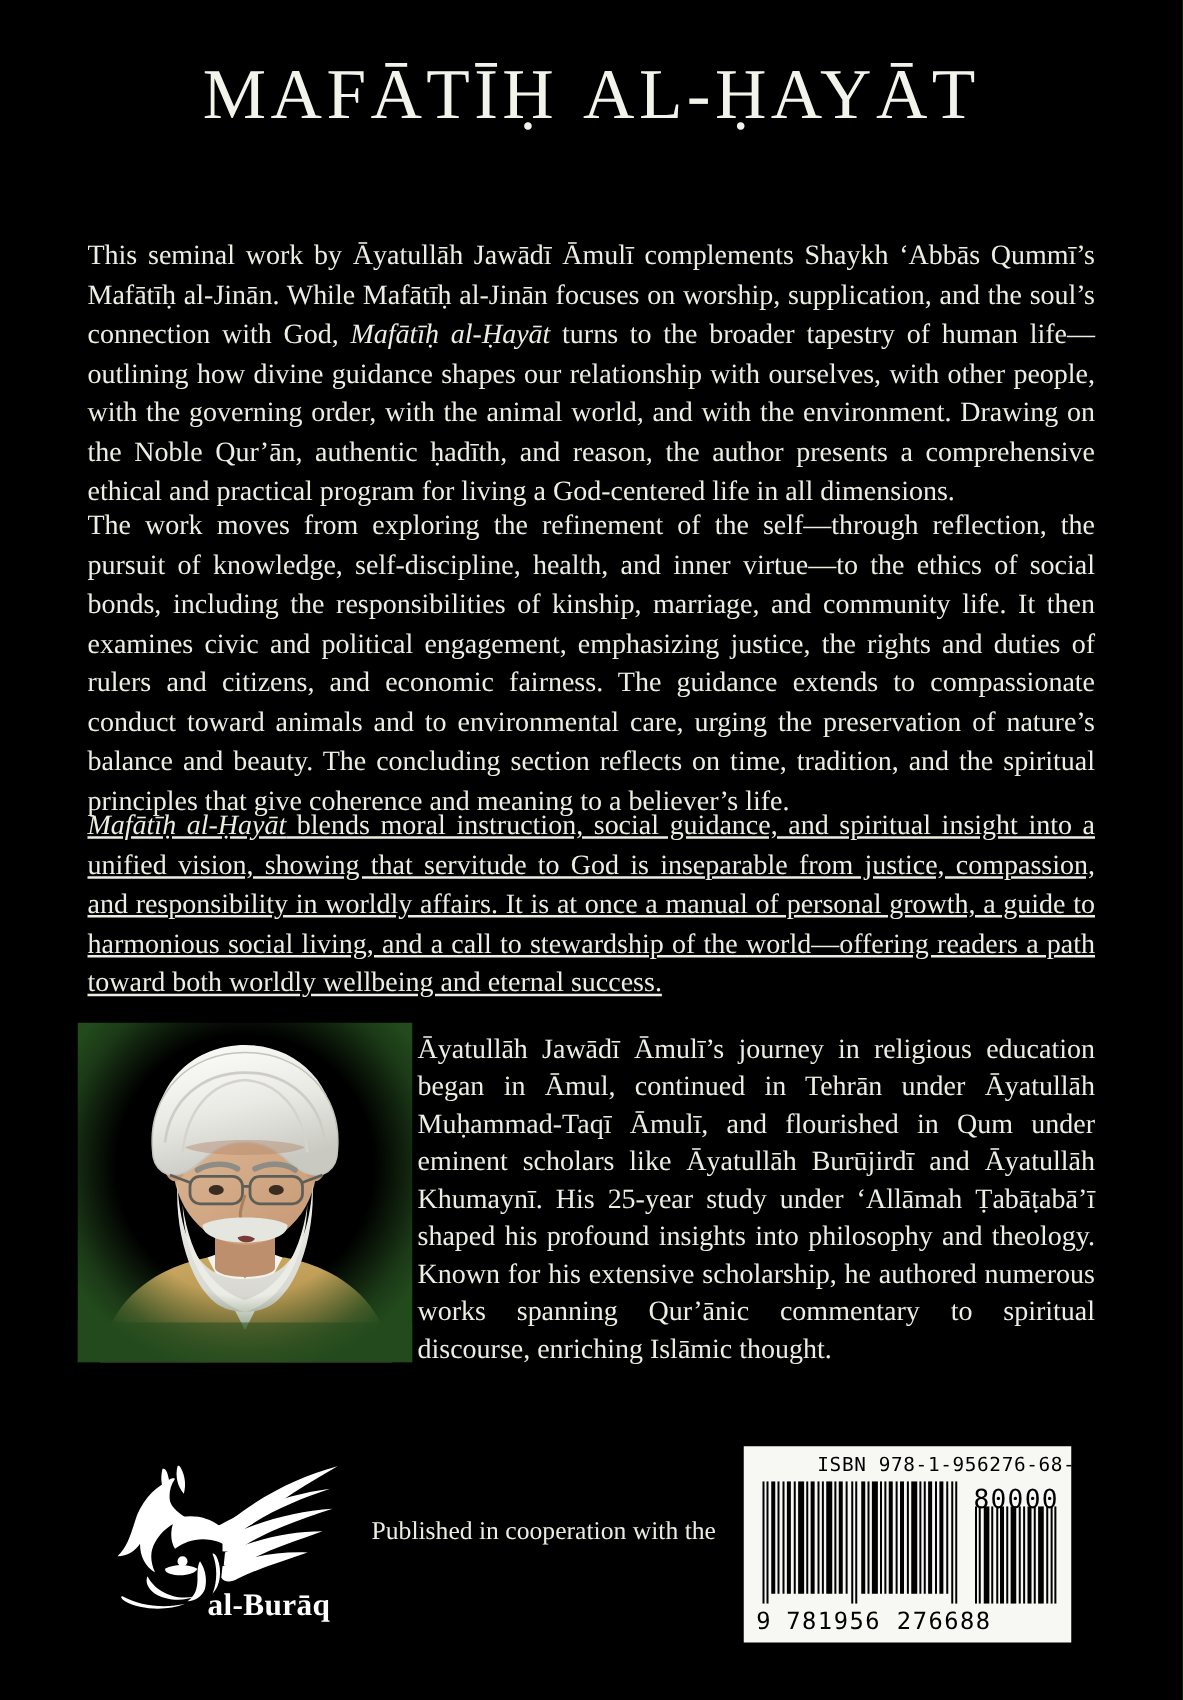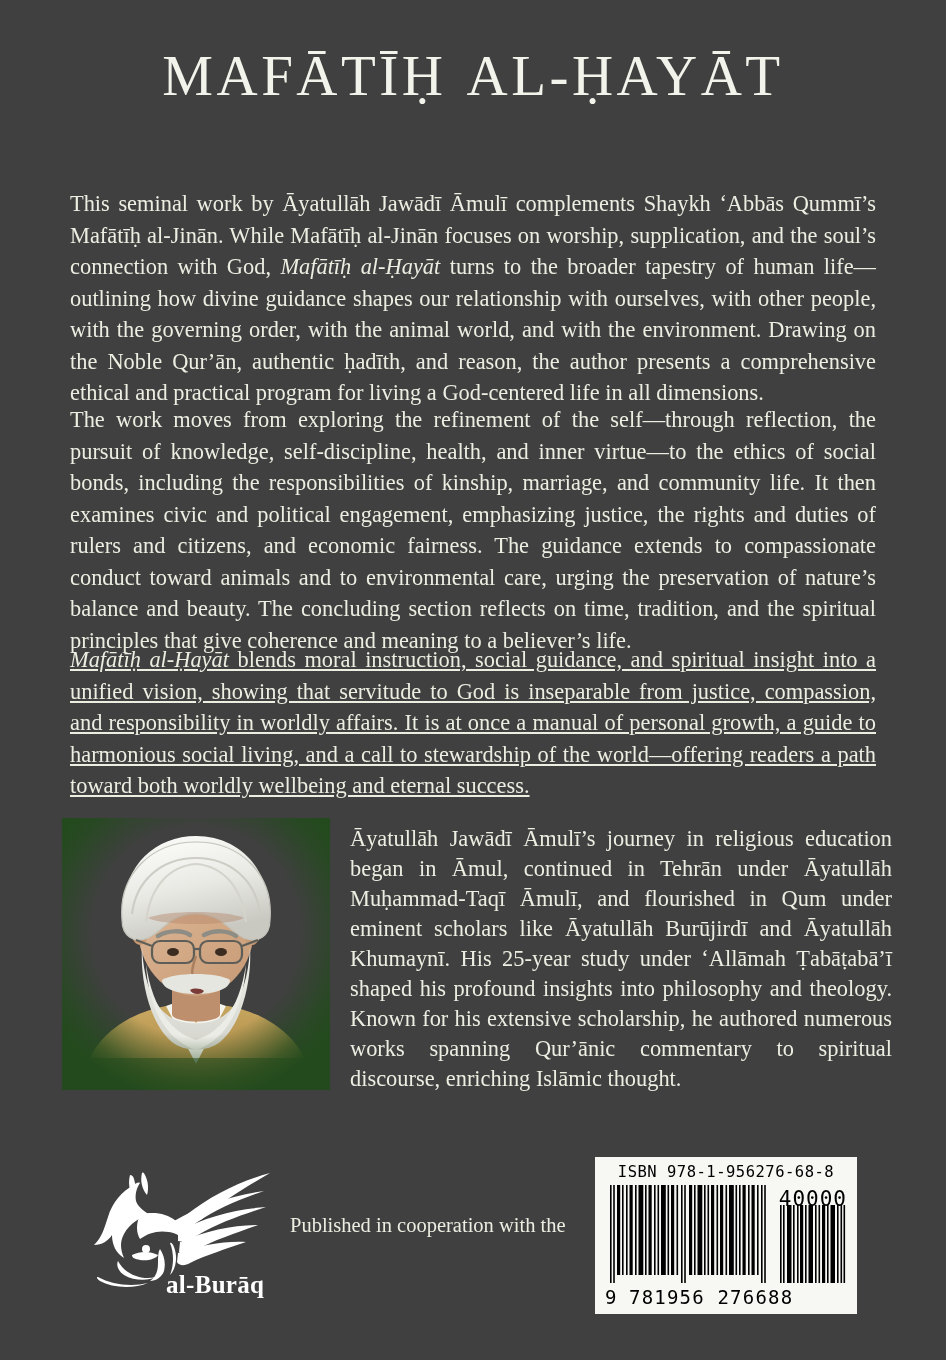--- a/index.html
+++ b/index.html
@@ -9,21 +9,21 @@
     background: #1b3817;
   }
   body {
     font-family: "Liberation Serif", "DejaVu Serif", serif;
   }
 
   #cover {
     position: relative;
     width: 946px;
     height: 1360px;
-    background: #404040;
+    background: #000000;
     overflow: hidden;
     box-sizing: border-box;
   }
 
   
   .title-block {
     position: absolute;
     left: 0;
     top: 46px;
     width: 946px;
@@ -77,21 +77,21 @@
   }
   .author-photo {
     position: absolute;
     left: 0;
     top: 0;
     width: 268px;
     height: 272px;
   }
   .author-bio {
     position: absolute;
-    left: 288px;
+    left: 272px;
     top: 6px;
     width: 542px;
     color: #eceee2;
     font-size: 22.4px;
     line-height: 30px;
     text-align: justify;
   }
 
   
   .portrait-svg { display:block; width:268px; height:272px; }
@@ -114,20 +114,21 @@
     font-weight: bold;
     font-size: 25px;
     letter-spacing: 0.3px;
   }
 
   .publisher-note {
     position: absolute;
     left: 290px;
     top: 1212px;
     width: 290px;
+    text-align: center;
     color: #eceee2;
     font-size: 20.5px;
     line-height: 26px;
   }
 
   
   .barcode-box {
     position: absolute;
     left: 595px;
     top: 1157px;
@@ -145,20 +146,21 @@
     position: absolute;
     left: 0;
     top: 6px;
     width: 262px;
     text-align: center;
     font-family: "DejaVu Sans Mono", "Liberation Mono", monospace;
     font-size: 15.5px;
     letter-spacing: 0.5px;
     color: #000;
     white-space: nowrap;
+    padding-left: 36px;
   }
   .price-text {
     position: absolute;
     right: 10px;
     top: 30px;
     font-family: "DejaVu Sans Mono", "Liberation Mono", monospace;
     font-size: 21px;
     letter-spacing: 1px;
     color: #000;
   }
@@ -322,21 +324,21 @@
     <span class="logo-wordmark">al-Burāq</span>
   </div>
 
   <div class="publisher-note">
     <div>Published in cooperation with the</div>
   </div>
 
   <div class="barcode-box">
     <div class="barcode-inner">
       <div class="isbn-text">ISBN 978-1-956276-68-8</div>
-      <div class="price-text">40000</div>
+      <div class="price-text">80000</div>
       <svg class="bars-main" viewBox="0 0 158 98" preserveAspectRatio="none" xmlns="http://www.w3.org/2000/svg" aria-hidden="true">
         <g fill="#000">
           <rect x="1" y="0" width="1.6" height="98"></rect>
             <rect x="4.2" y="0" width="1.6" height="98"></rect>
           <rect x="8" y="0" width="3.2" height="90"></rect>
             <rect x="13" y="0" width="1.6" height="90"></rect>
           <rect x="17" y="0" width="1.6" height="90"></rect>
             <rect x="20.5" y="0" width="3.2" height="90"></rect>
           <rect x="26" y="0" width="1.6" height="90"></rect>
             <rect x="29.5" y="0" width="4.8" height="90"></rect>

